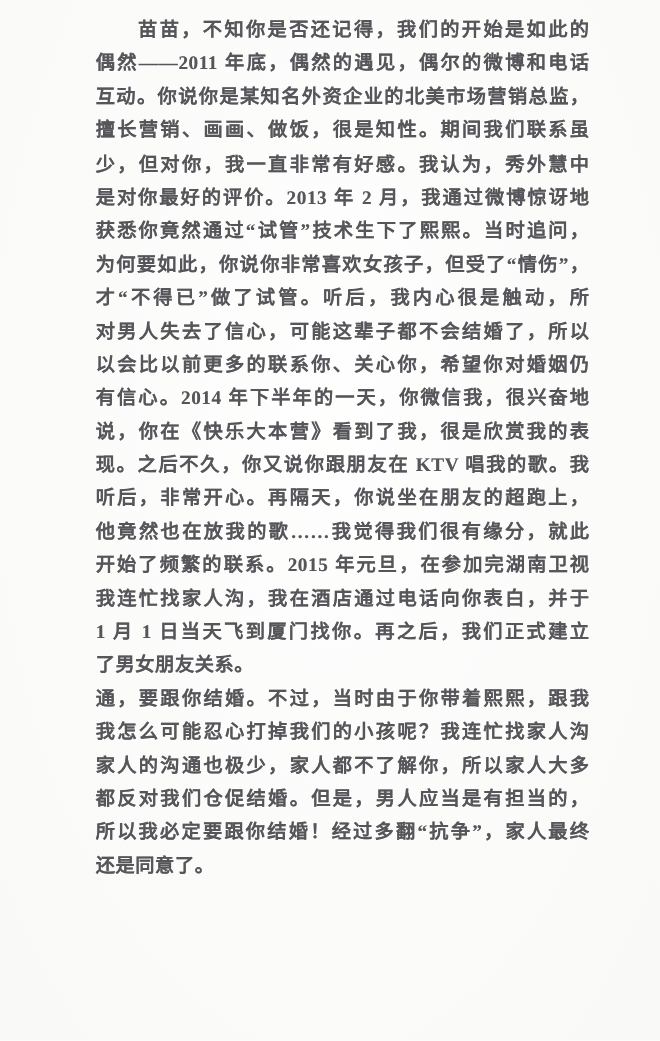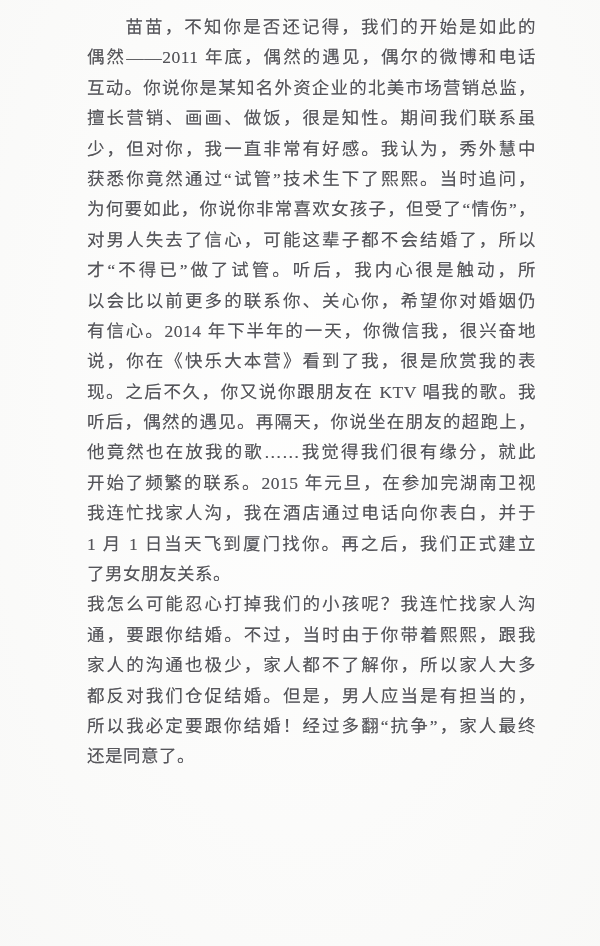--- a/index.html
+++ b/index.html
@@ -1,19 +1,19 @@
 <!DOCTYPE html>
 <html lang="zh-CN" style="--page-bg: #fdfdfc; --text-color: #55555a;"><head>
 <meta charset="utf-8">
 <style>
   :root {
     --page-bg: #fdfdfc;
     --text-color: #55555a;
   }
-  * { margin: 0; padding: 0; box-sizing: border-box; }
+  * { margin: 0; padding: 0; box-sizing: border-box; font-weight: bold; }
   html, body {
     width: 600px;
     height: 946px;
     overflow: hidden;
   }
   body {
     background: var(--page-bg);
     font-family: "Liberation Serif", "DejaVu Serif", serif;
   }
   .page {
@@ -55,39 +55,40 @@
 
 <div class="page">
   <div class="text-block">
 
     <div class="paragraph">
       <div class="line indent">苗苗，不知你是否还记得，我们的开始是如此的</div>
       <div class="line">偶然——2011 年底，偶然的遇见，偶尔的微博和电话</div>
       <div class="line">互动。你说你是某知名外资企业的北美市场营销总监，</div>
       <div class="line">擅长营销、画画、做饭，很是知性。期间我们联系虽</div>
       <div class="line">少，但对你，我一直非常有好感。我认为，秀外慧中</div>
+      <div class="line">是对你最好的评价。2013 年 2 月，我通过微博惊讶地</div>
       <div class="line">获悉你竟然通过“试管”技术生下了熙熙。当时追问，</div>
       <div class="line">为何要如此，你说你非常喜欢女孩子，但受了“情伤”，</div>
+      <div class="line">才“不得已”做了试管。听后，我内心很是触动，所</div>
       <div class="line">对男人失去了信心，可能这辈子都不会结婚了，所以</div>
-      <div class="line">才“不得已”做了试管。听后，我内心很是触动，所</div>
       <div class="line">以会比以前更多的联系你、关心你，希望你对婚姻仍</div>
       <div class="line">有信心。2014 年下半年的一天，你微信我，很兴奋地</div>
       <div class="line">说，你在《快乐大本营》看到了我，很是欣赏我的表</div>
       <div class="line">现。之后不久，你又说你跟朋友在 KTV 唱我的歌。我</div>
-      <div class="line">听后，偶然的遇见。再隔天，你说坐在朋友的超跑上，</div>
+      <div class="line">听后，非常开心。再隔天，你说坐在朋友的超跑上，</div>
       <div class="line">他竟然也在放我的歌……我觉得我们很有缘分，就此</div>
       <div class="line">开始了频繁的联系。2015 年元旦，在参加完湖南卫视</div>
       <div class="line">我连忙找家人沟，我在酒店通过电话向你表白，并于</div>
       <div class="line">1 月 1 日当天飞到厦门找你。再之后，我们正式建立</div>
       <div class="line para-last">了男女朋友关系。</div>
     </div>
 
     <div class="paragraph">
+      <div class="line">通，要跟你结婚。不过，当时由于你带着熙熙，跟我</div>
       <div class="line">我怎么可能忍心打掉我们的小孩呢？我连忙找家人沟</div>
-      <div class="line">通，要跟你结婚。不过，当时由于你带着熙熙，跟我</div>
       <div class="line">家人的沟通也极少，家人都不了解你，所以家人大多</div>
       <div class="line">都反对我们仓促结婚。但是，男人应当是有担当的，</div>
       <div class="line">所以我必定要跟你结婚！经过多翻“抗争”，家人最终</div>
       <div class="line para-last">还是同意了。</div>
     </div>
 
   </div>
 </div>
 
 </body></html>

